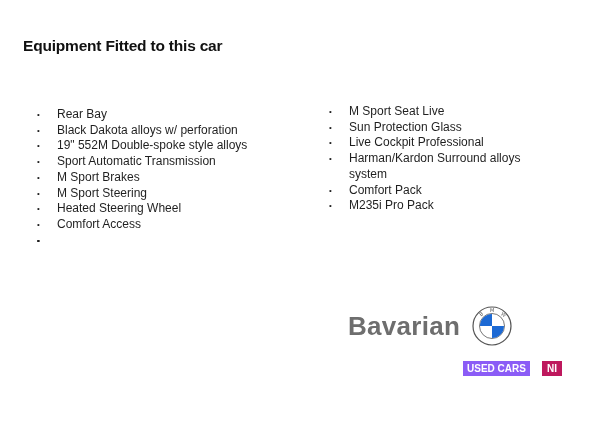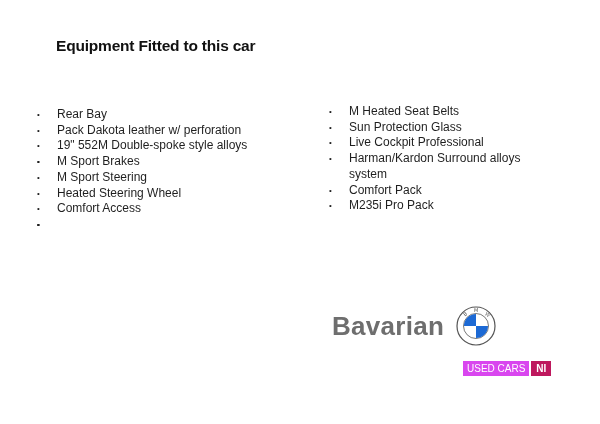--- a/index.html
+++ b/index.html
@@ -10,21 +10,21 @@
     body {
       width: 600px;
       height: 424px;
       position: relative;
       overflow: hidden;
       font-family: "Liberation Sans", sans-serif;
       color: #1a1a1a;
     }
     .title {
       position: absolute;
-      left: 56px;
+      left: 23px;
       top: 37px;
       font-size: 15.5px;
       font-weight: bold;
       color: #111;
       letter-spacing: -0.2px;
     }
     .list {
       position: absolute;
       margin: 0;
       padding: 0;
@@ -49,21 +49,21 @@
       top: 107px;
       width: 260px;
     }
     .list.right {
       left: 329px;
       top: 104px;
       width: 200px;
     }
     .brand {
       position: absolute;
-      left: 332px;
+      left: 348px;
       top: 306px;
       display: flex;
       align-items: center;
     }
     .brand-name {
       font-size: 26px;
       font-weight: bold;
       color: #6e6e6e;
       letter-spacing: 0.3px;
     }
@@ -73,58 +73,58 @@
       height: 40px;
     }
     .used-cars {
       position: absolute;
       left: 463px;
       top: 361px;
       display: flex;
       height: 15px;
     }
     .used-cars .uc {
-      background: #d946ef;
+      background: #8b5cf6;
       color: #fff;
       font-size: 10px;
-      font-weight: normal;
+      font-weight: bold;
       padding: 0 4px;
       line-height: 15px;
     }
     .used-cars .ni {
       background: #be185d;
       color: #fff;
       font-size: 10px;
       font-weight: bold;
       padding: 0 5px;
       line-height: 15px;
-      margin-left: 2px;
+      margin-left: 12px;
     }
   </style>
 </head>
 <body>
 
 <div class="title">Equipment Fitted to this car</div>
 
 <ul class="list left">
   <li><span class="bullet">•</span><span>Rear Bay</span></li>
-  <li><span class="bullet">•</span><span>Pack Dakota leather w/ perforation</span></li>
+  <li><span class="bullet">•</span><span>Black Dakota alloys w/ perforation</span></li>
   <li><span class="bullet">•</span><span>19" 552M Double-spoke style alloys</span></li>
-  <li><span class="bullet">•</span></li>
+  <li><span class="bullet">•</span><span>Sport Automatic Transmission</span></li>
   <li><span class="bullet">•</span><span>M Sport Brakes</span></li>
   <li><span class="bullet">•</span><span>M Sport Steering</span></li>
   <li><span class="bullet">•</span><span>Heated Steering Wheel</span></li>
   <li><span class="bullet">•</span><span>Comfort Access</span></li>
   <li><span class="bullet">•</span></li>
   <li><span class="bullet">•</span></li>
   <li><span class="bullet">•</span></li>
 </ul>
 
 <ul class="list right">
-  <li><span class="bullet">•</span><span>M Heated Seat Belts</span></li>
+  <li><span class="bullet">•</span><span>M Sport Seat Live</span></li>
   <li><span class="bullet">•</span><span>Sun Protection Glass</span></li>
   <li><span class="bullet">•</span><span>Live Cockpit Professional</span></li>
   <li><span class="bullet">•</span><span>Harman/Kardon Surround alloys system</span></li>
   <li><span class="bullet">•</span><span>Comfort Pack</span></li>
   <li><span class="bullet">•</span><span>M235i Pro Pack</span></li>
 </ul>
 
 <div class="brand">
   <span class="brand-name">Bavarian</span>
   <svg class="bmw-logo" viewBox="0 0 40 40">

